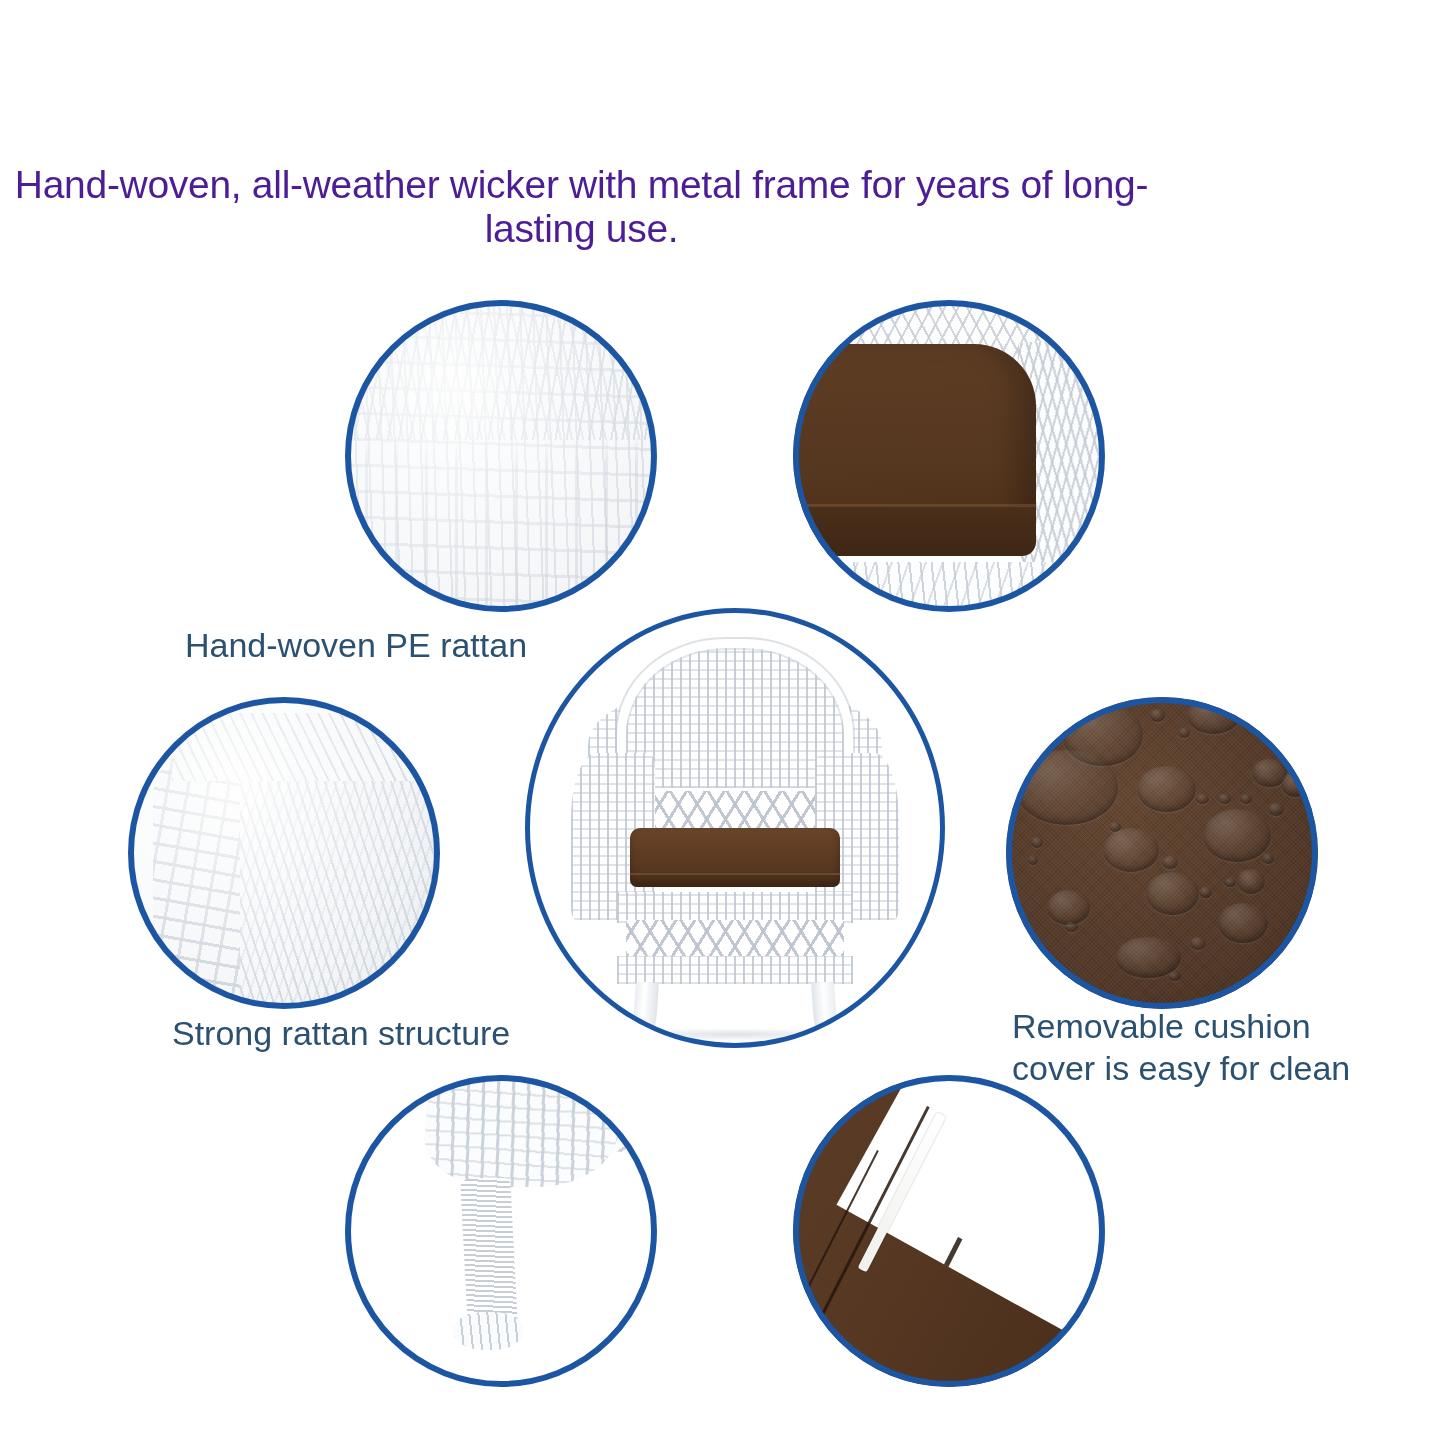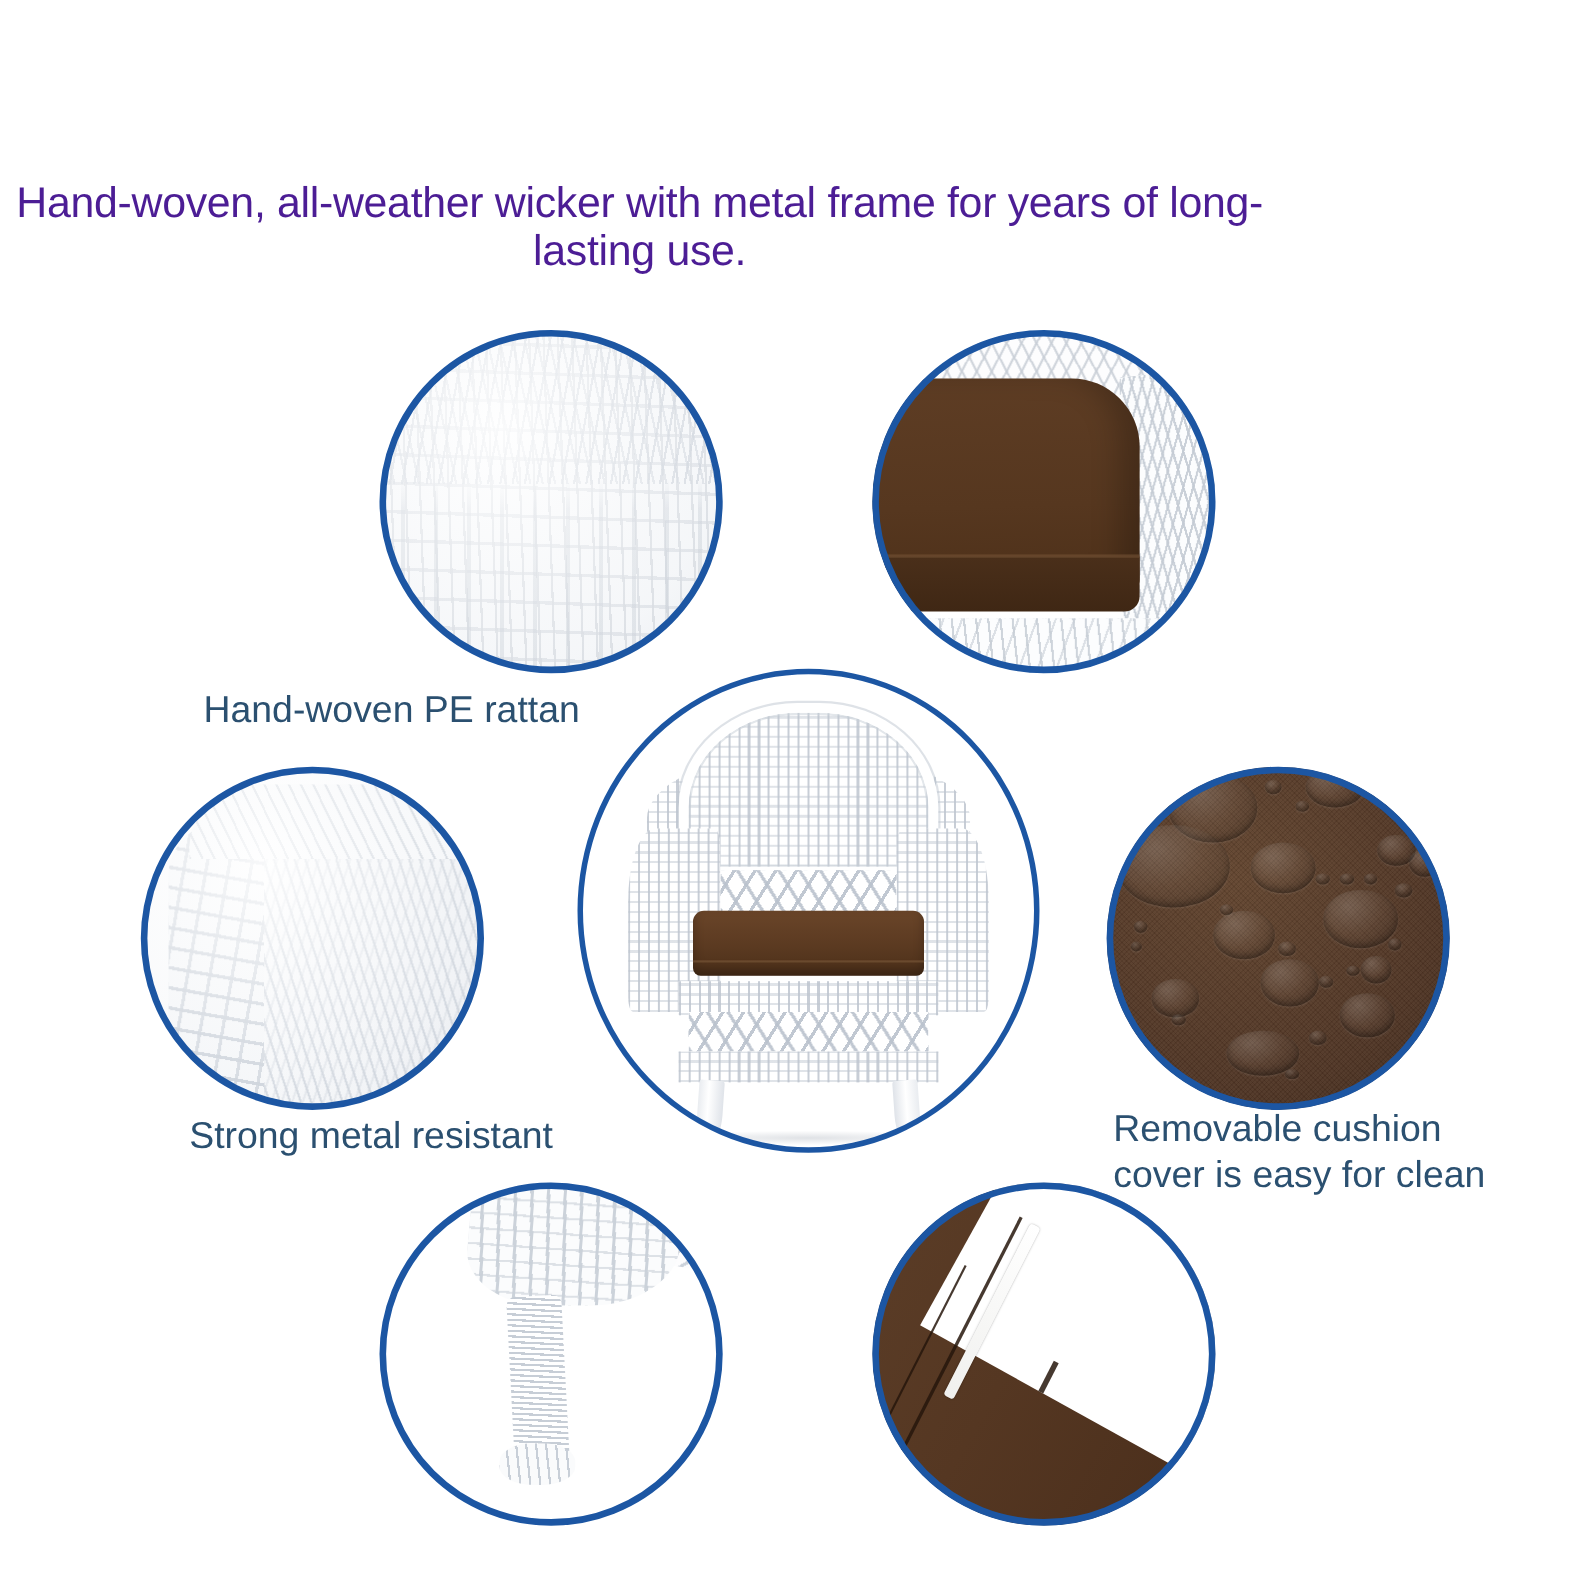--- a/index.html
+++ b/index.html
@@ -431,17 +431,17 @@
         <div class="ch-legR"></div>
         <div class="ch-footL"></div>
         <div class="ch-footR"></div>
         <div class="ch-shadow"></div>
       </div>
     </div>
   </div>
   <div class="ring center" style="left:525px;top:608px;width:420px;height:440px;"></div>
 
   <div class="caption cap-rattan">Hand-woven PE rattan</div>
-  <div class="caption cap-metal">Strong metal resistant</div>
+  <div class="caption cap-metal">Strong rattan structure</div>
   <div class="caption cap-remove">Removable cushion
 cover is easy for clean</div>
 
 </div>
 
 </body></html>

